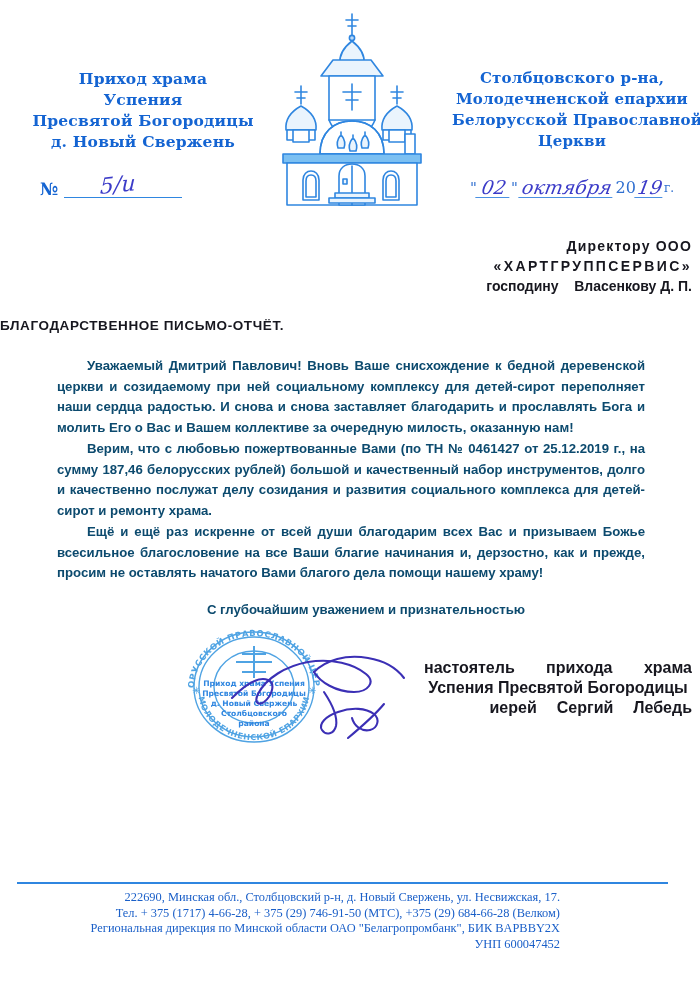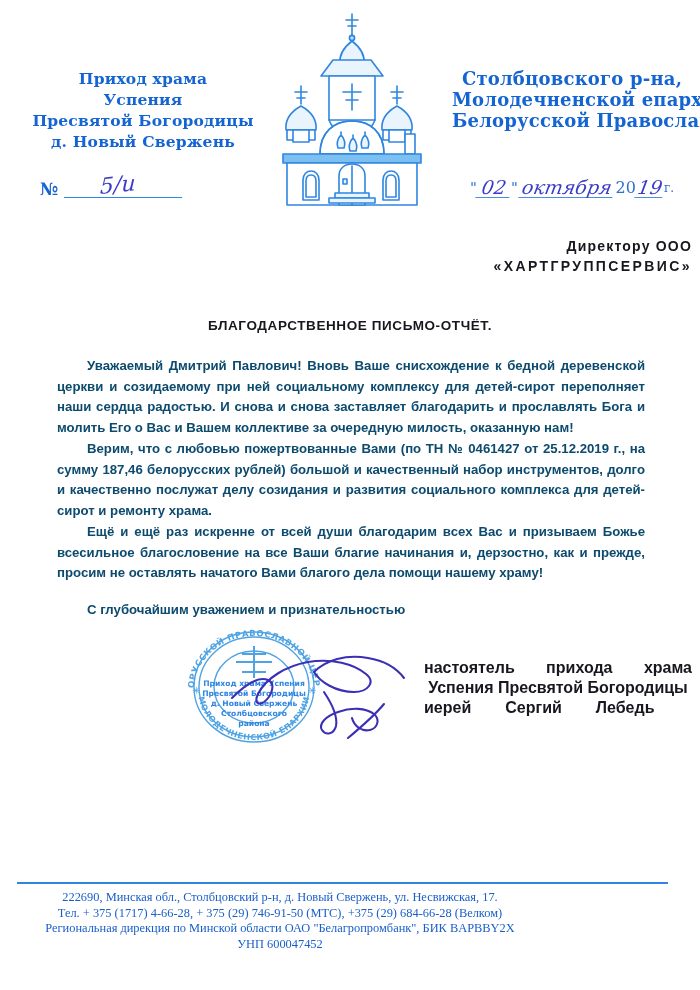--- a/index.html
+++ b/index.html
@@ -40,21 +40,21 @@
   }
   .lh-line {
     font-family: "DejaVu Serif", serif;
     font-weight: bold;
     font-size: 15.5px;
     line-height: 21px;
     color: #1464d2;
     letter-spacing: 0.2px;
     white-space: nowrap;
   }
-  .lh-right .lh-line { font-size: 18px; }
+  .lh-right .lh-line { font-size: 15px; }
 
   
   .num-row {
     position: absolute;
     left: 40px;
     top: 180px;
     display: flex;
     align-items: flex-end;
   }
   .num-label {
@@ -173,21 +173,21 @@
     white-space: nowrap;
   }
   .sp-wide { letter-spacing: 2.4px; }
   .sp-mid  { letter-spacing: 1.2px; }
 
   
   .doc-title {
     position: absolute;
     left: 0; top: 318px;
     width: 700px;
-    text-align: center;
+    text-align: left;
     font-family: "Liberation Sans", sans-serif;
     font-weight: bold;
     font-size: 13.5px;
     letter-spacing: 0.6px;
     color: #17171f;
   }
 
   
   .body-text {
     position: absolute;
@@ -201,39 +201,39 @@
     text-align: justify;
     font-family: "Liberation Sans", sans-serif;
     font-weight: bold;
     font-size: 13.2px;
     line-height: 20.5px;
     color: #0c4a6e;
     -webkit-hyphens: none;
     hyphens: none;
   }
   .body-text p.no-justify {
-    text-align: left;
+    text-align: center;
     margin-top: 16px;
   }
 
   
   .sign-title {
     position: absolute;
     left: 424px;
     top: 658px;
     width: 268px;
     font-family: "Liberation Sans", sans-serif;
     font-weight: bold;
     font-size: 16px;
     line-height: 20px;
     color: #17171f;
   }
   .sign-title .l1 { display: flex; justify-content: space-between; }
   .sign-title .l2 { text-align: center; }
-  .sign-title .l3 { display: flex; justify-content: flex-start; gap: 34px; }
+  .sign-title .l3 { display: flex; justify-content: flex-end; gap: 20px; }
 
   
   .seal {
     position: absolute;
     left: 178px;
     top: 628px;
     width: 152px;
     height: 118px;
   }
   .signature-ink {
@@ -251,21 +251,21 @@
     top: 882px;
     width: 651px;
     height: 2px;
     background: #2f86e0;
   }
   .footer {
     position: absolute;
     left: 0;
     top: 890px;
     width: 560px;
-    text-align: center;
+    text-align: right;
   }
   .footer div {
     font-family: "Liberation Serif", "DejaVu Serif", serif;
     font-size: 12.4px;
     line-height: 15.6px;
     color: #1a5fc8;
     white-space: nowrap;
   }
 </style>
 </head>
@@ -277,20 +277,21 @@
     <div class="lh-line">Приход храма</div>
     <div class="lh-line">Успения</div>
     <div class="lh-line">Пресвятой Богородицы</div>
     <div class="lh-line">д. Новый Свержень</div>
   </div>
 
   <div class="lh-right">
     <div class="lh-line">Столбцовского р-на,</div>
     <div class="lh-line">Молодечненской епархии</div>
     <div class="lh-line">Белорусской Православной</div>
+    <div class="lh-line">Церкви</div>
   </div>
 
   <div class="church">
     <svg viewBox="0 0 150 198" width="150" height="198" fill="none" stroke="#2f86e0" stroke-width="1.6" stroke-linejoin="round" stroke-linecap="round">
 
       <line x1="75" y1="6" x2="75" y2="28"></line>
       <line x1="69" y1="12" x2="81" y2="12"></line>
       <line x1="71" y1="18" x2="79" y2="18"></line>
 
       <circle cx="75" cy="30" r="2.6" fill="#bcd9f5"></circle>
@@ -370,20 +371,25 @@
     <span class="date-month">октября</span>
     <span class="date-20">20</span>
     <span class="date-yr">19</span>
     <span class="date-g">г.</span>
   </div>
 </div>
 
 <div class="addressee">
   <div class="sp-mid">Директору  ООО</div>
   <div class="sp-wide">«ХАРТГРУППСЕРВИС»</div>
+  <div>
+    <span>господину</span>
+    &nbsp;&nbsp;
+    <span>Власенкову Д. П.</span>
+  </div>
 </div>
 
 <div class="doc-title">БЛАГОДАРСТВЕННОЕ  ПИСЬМО-ОТЧЁТ.</div>
 
 <div class="body-text">
   <p>Уважаемый Дмитрий Павлович! Вновь Ваше снисхождение к бедной деревенской церкви и созидаемому при ней социальному комплексу для детей-сирот переполняет наши сердца радостью. И снова и снова заставляет благодарить и прославлять Бога и молить Его о Вас и Вашем коллективе за очередную милость, оказанную нам!</p>
   <p>Верим, что с любовью пожертвованные Вами (по ТН № 0461427 от 25.12.2019 г., на сумму 187,46 белорусских рублей) большой и качественный набор инструментов, долго и качественно послужат делу созидания и развития социального комплекса для детей-сирот и ремонту храма.</p>
   <p>Ещё и ещё раз искренне от всей души благодарим всех Вас и призываем Божье всесильное благословение на все Ваши благие начинания и, дерзостно, как и прежде, просим не оставлять начатого Вами благого дела помощи нашему храму!</p>
   <p class="no-justify">С глубочайшим уважением и признательностью</p>
 </div>

